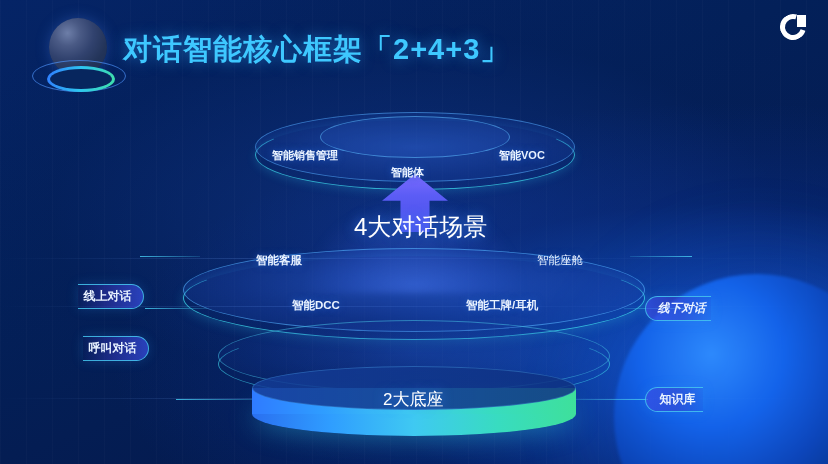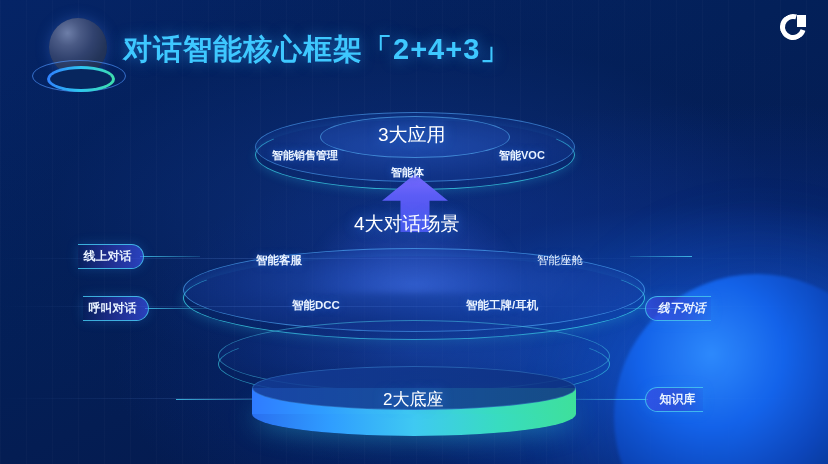--- a/index.html
+++ b/index.html
@@ -289,20 +289,21 @@
   }
   .pill.left {
     justify-content: center;
     padding-right: 6px;
     border: 1px solid rgba(70,200,240,0.85);
     border-left: none;
     border-top-right-radius: 14px;
     border-bottom-right-radius: 14px;
     background: linear-gradient(to right, rgba(60,50,180,0.05) 0%, rgba(62,60,200,0.45) 45%, rgba(58,80,230,0.70) 100%);
     box-shadow: 0 0 12px rgba(50,150,240,0.22);
+    margin-top: 40px;
   }
   .pill.right {
     justify-content: center;
     padding-left: 6px;
     border: 1px solid rgba(70,200,240,0.85);
     border-right: none;
     border-top-left-radius: 14px;
     border-bottom-left-radius: 14px;
     background: linear-gradient(to left, rgba(60,50,180,0.05) 0%, rgba(62,60,200,0.45) 45%, rgba(58,80,230,0.70) 100%);
     box-shadow: 0 0 12px rgba(50,150,240,0.22);
@@ -341,31 +342,30 @@
       <div class="c"></div>
       <div class="sq"></div>
     </div>
   </div>
 
   <div class="diagram">
 
     <div class="ellipse top-disc-rim"></div>
     <div class="ellipse top-disc"></div>
     <div class="ellipse top-disc-inner"></div>
-    <div class="ring-title" style="left:378px; top:122px; font-size:19px;">3大应用</div>
     <div class="dlabel" style="left:272px; top:148px; font-size:11px; font-weight:700;">智能销售管理</div>
     <div class="dlabel" style="left:499px; top:148px; font-size:11px; font-weight:700;">智能VOC</div>
 
     <div class="cone"></div>
     <div class="dlabel" style="left:391px; top:165px; font-size:11px; font-weight:700; z-index:6;">智能体</div>
     <div class="arrow">
       <div class="shape"></div>
     </div>
 
-    <div class="ring-title" style="left:354px; top:211px; font-size:19px;">4大对话场景</div>
+    <div class="ring-title" style="left:354px; top:211px; font-size:24px;">4大对话场景</div>
     <div class="ellipse mid-disc-rim"></div>
     <div class="ellipse mid-disc"></div>
     <div class="dlabel" style="left:256px; top:253px; font-size:11.5px; font-weight:700;">智能客服</div>
     <div class="dlabel" style="left:537px; top:253px; font-size:11.5px; font-weight:400;">智能座舱</div>
     <div class="dlabel" style="left:292px; top:298px; font-size:11.5px; font-weight:700;">智能DCC</div>
     <div class="dlabel" style="left:466px; top:298px; font-size:11.5px; font-weight:700;">智能工牌/耳机</div>
 
     <div class="ellipse low-disc-rim"></div>
     <div class="ellipse low-disc"></div>
 

